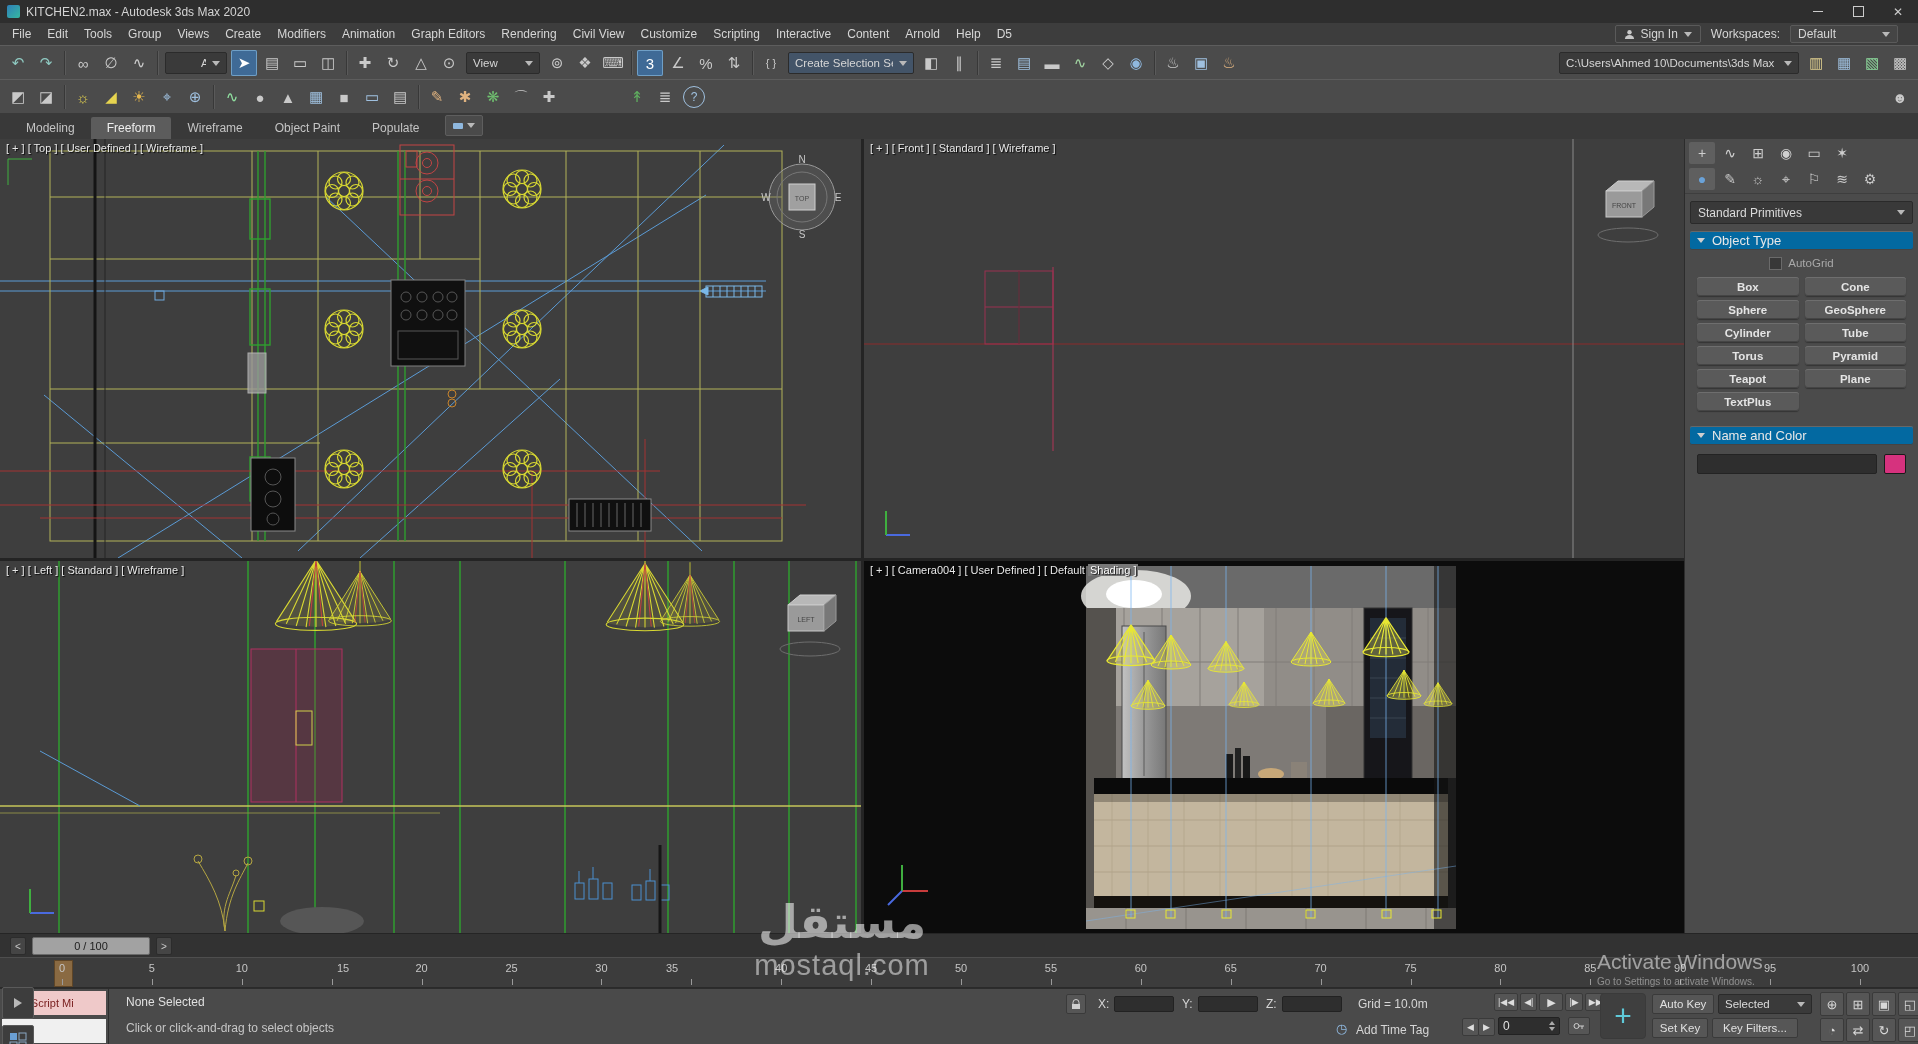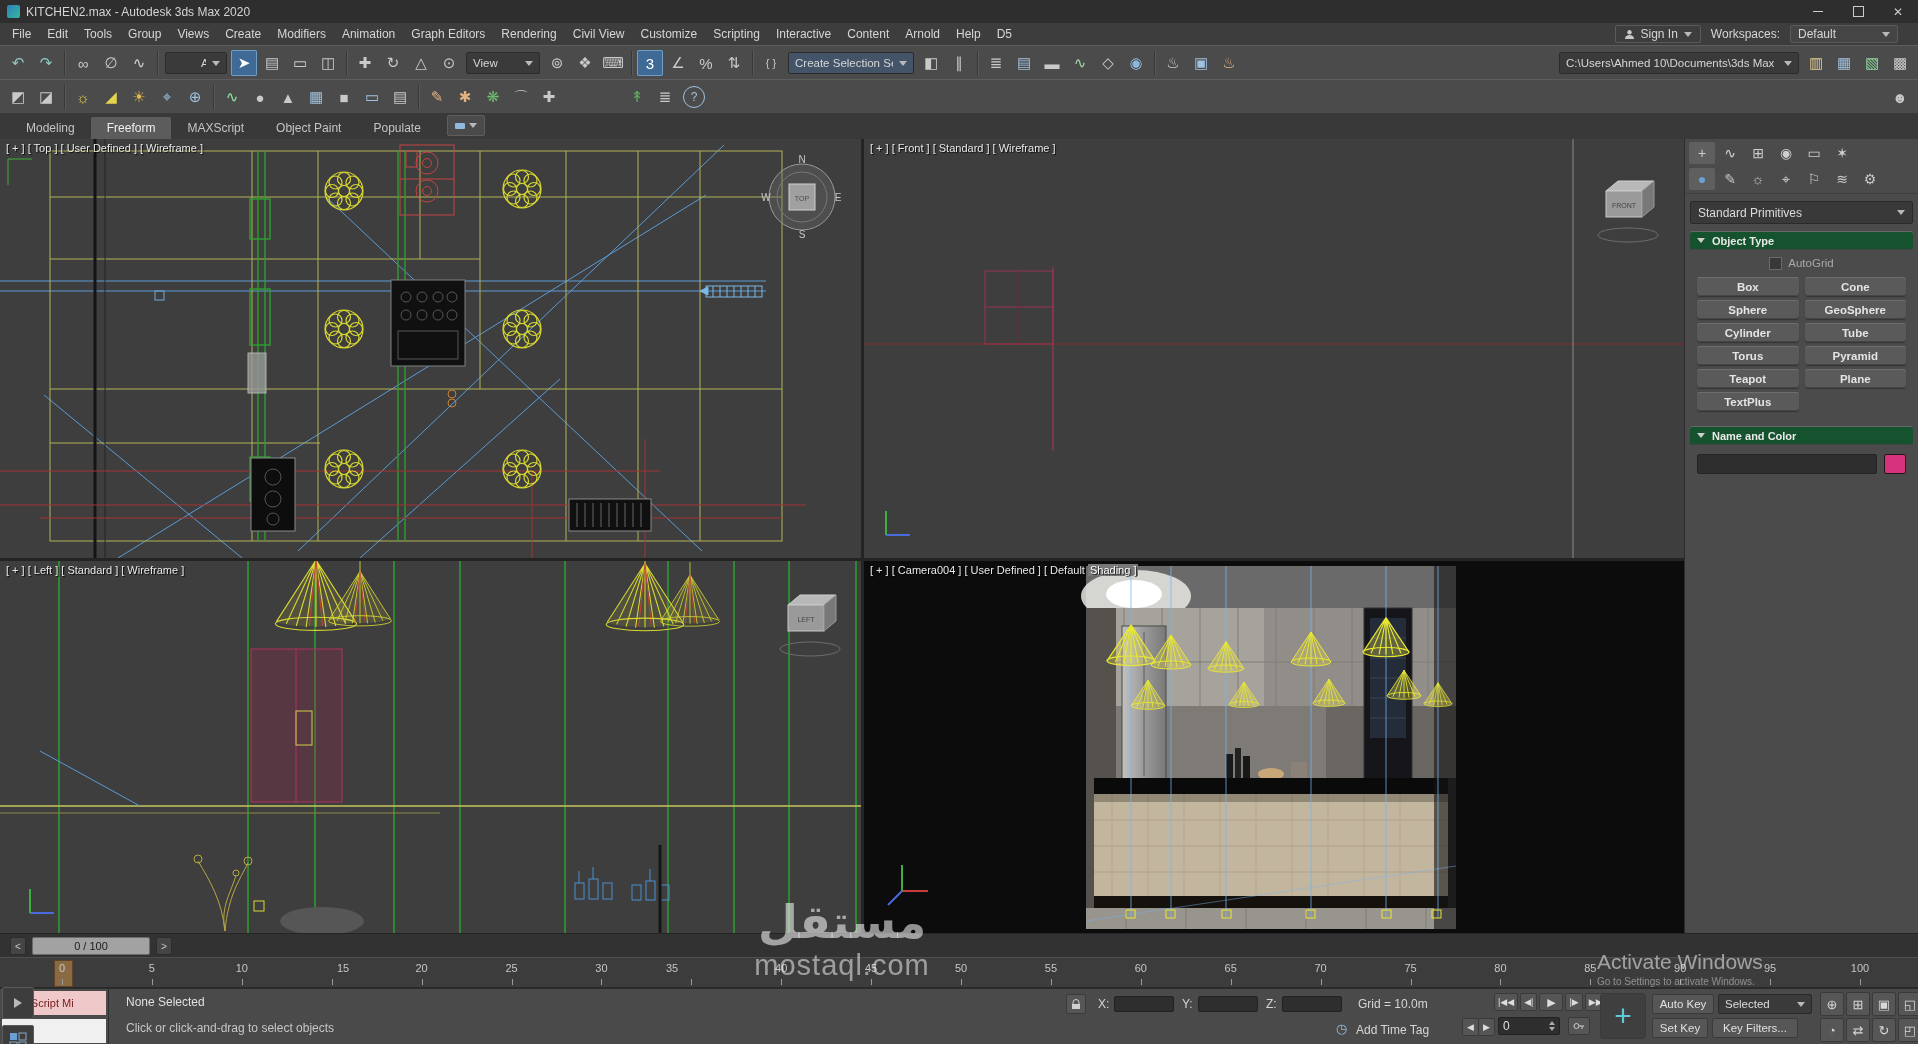--- a/index.html
+++ b/index.html
@@ -51,21 +51,21 @@
   .vp-svg{position:absolute;inset:0;width:100%;height:100%;display:block;}
   .layout-tabs{position:absolute;left:2px;top:848px;z-index:8;display:flex;flex-direction:column;gap:6px;}
   .layout-tab-btn{width:30px;height:30px;background:#3d3d3d;border:1px solid #5a5a5a;border-radius:2px;display:flex;align-items:center;justify-content:center;color:#c9c9c9;}
   
   .command-panel{position:absolute;top:139px;left:1684px;width:234px;height:794px;background:#4b4b4b;border-left:1px solid #2c2c2c;box-sizing:border-box;}
   .cp-row{display:flex;padding:3px 4px 1px;gap:2px;}
   .cp-tab{width:26px;height:22px;display:flex;align-items:center;justify-content:center;color:#cfcfcf;font-size:14px;border-radius:2px;flex:none;}
   .cp-tab.active{background:#5f5f5f;}
   .cp-cats{border-bottom:1px solid #3e3e3e;padding-bottom:3px;}
   .cp-dropdown{margin:7px 5px;height:21px;background:#393939;border:1px solid #2a2a2a;border-radius:2px;display:flex;align-items:center;padding:0 7px;color:#dcdcdc;justify-content:space-between;font-size:12px;}
-  .rollout-header{margin:6px 5px 4px;height:19px;background:#14532d;border-radius:2px;display:flex;align-items:center;gap:7px;padding:0 7px;color:#e8e8e8;font-weight:bold;font-size:11px;box-shadow:inset 0 1px 0 #676767,inset 0 -1px 0 #444;}
+  .rollout-header{margin:6px 5px 4px;height:19px;background:#0369a1;border-radius:2px;display:flex;align-items:center;gap:7px;padding:0 7px;color:#e8e8e8;font-weight:normal;font-size:13px;box-shadow:inset 0 1px 0 #676767,inset 0 -1px 0 #444;}
   .roll-tri{width:0;height:0;border-left:4px solid transparent;border-right:4px solid transparent;border-top:5px solid #cfcfcf;}
   .autogrid-row{display:flex;align-items:center;justify-content:center;gap:6px;height:18px;color:#a8a8a8;font-size:11.5px;}
   .checkbox{width:11px;height:11px;background:#383838;border:1px solid #6a6a6a;}
   .obj-grid{display:grid;grid-template-columns:1fr 1fr;gap:4px 6px;padding:5px 12px 9px;font-weight:bold;}
   .obj-btn{height:19px;background:#5a5a5a;border-radius:3px;display:flex;align-items:center;justify-content:center;color:#e4e4e4;font-size:11.5px;box-shadow:inset 0 1px 0 #6e6e6e,inset 0 -1px 0 #454545,0 1px 1px rgba(0,0,0,.3);}
   .name-color-row{display:flex;gap:7px;padding:5px 12px;align-items:center;}
   .name-field{flex:1;height:18px;background:#2e2e2e;border:1px solid #232323;border-radius:2px;}
   .color-swatch{width:20px;height:18px;border:1px solid #1a1a1a;border-radius:2px;background:#d6327e;}
   
   .timeslider{position:absolute;top:933px;left:0;right:0;height:24px;background:#323232;border-top:1px solid #252525;}
@@ -247,21 +247,21 @@
       <div class="tb-icon circ" style="color: rgb(159, 192, 223);">?</div>
       <div class="tb-auto"></div>
       <div class="tb-icon" style="color: rgb(201, 201, 201);">☻</div>
     </div>
 </div>
 
 <div class="ribbon">
   <div class="ribbon-tabs">
       <div class="ribbon-tab">Modeling</div>
       <div class="ribbon-tab active">Freeform</div>
-      <div class="ribbon-tab">MAXScript</div>
+      <div class="ribbon-tab">Wireframe</div>
       <div class="ribbon-tab">Object Paint</div>
       <div class="ribbon-tab">Populate</div>
     </div>
   <div class="ribbon-more">
     <span style="width:10px;height:6px;background:#8fb8df;border-radius:1px;"></span>
     <span class="arrow-down"></span>
   </div>
 </div>
 
 <div class="viewport-area">

